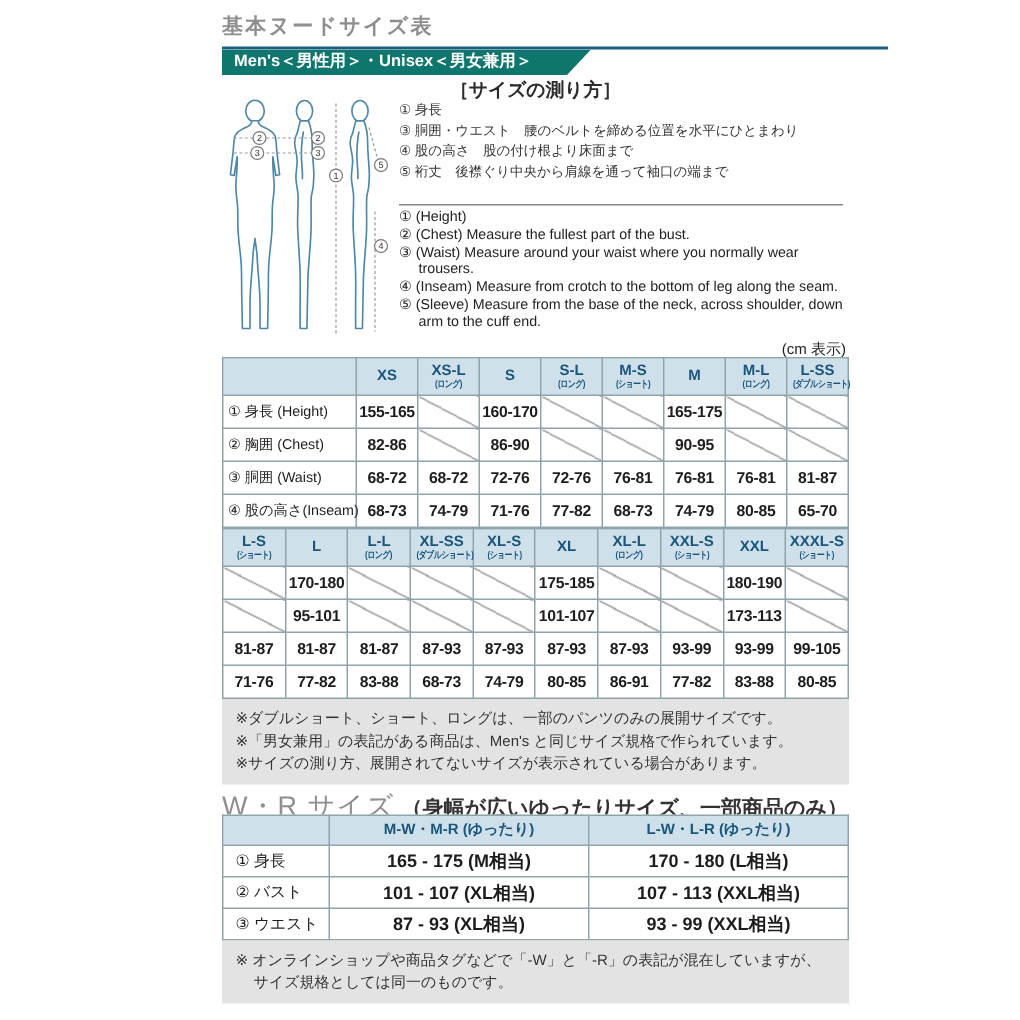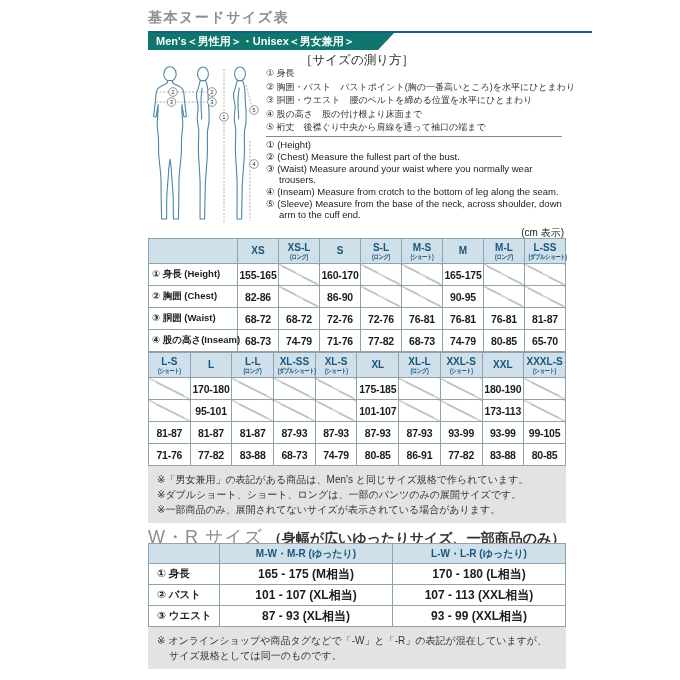--- a/index.html
+++ b/index.html
@@ -6,41 +6,41 @@
   .page{position:relative;width:592px;height:680px;background:#fff;overflow:hidden;
         font-family:"Liberation Sans","DejaVu Sans",sans-serif;color:#222;}
   .abs{position:absolute;}
 
   .title{left:148px;top:9px;font-size:14px;font-weight:bold;color:#8e8e8e;letter-spacing:1.5px;}
   .toprule{left:148px;top:31px;width:524px;height:2px;background:#19607f;}
   .banner{left:148px;top:33px;width:246px;height:17px;background:#0f766e;color:#fff;
           font-size:11px;font-weight:bold;line-height:17px;padding-left:8px;box-sizing:border-box;
           clip-path:polygon(0 0,100% 0,calc(100% - 16px) 100%,0 100%);}
 
-  .mheading{left:148px;top:52px;width:418px;text-align:center;font-size:12.5px;font-weight:normal;color:#2b2b2b;}
+  .mheading{left:148px;top:52px;width:418px;text-align:center;font-size:12.5px;font-weight:bold;color:#2b2b2b;}
 
   .figures{left:146px;top:63px;}
 
   .jplist{left:266px;top:67px;width:304px;font-size:9px;line-height:1.5;color:#333;}
   .jplist div{white-space:nowrap;}
   .listdivider{left:266px;top:136px;width:296px;border-top:1px solid #888;height:0;}
   .enlist{left:266px;top:140px;width:300px;font-size:9.5px;line-height:1.15;color:#222;}
   .enlist div{padding-left:13px;text-indent:-13px;margin-bottom:1px;}
   .cmnote{left:266px;top:226px;width:298px;text-align:right;font-size:10px;color:#222;}
 
   table{border-collapse:collapse;table-layout:fixed;background:#fff;}
   .t1,.t2,.wr{width:418px;}
   th,td{border:1px solid #8fa3ad;}
   thead th{background:#cfe0ea;color:#19567c;vertical-align:middle;height:24px;padding:0;}
   .csize{font-size:10px;font-weight:bold;line-height:1.15;}
   .cvar{font-size:6.5px;font-weight:bold;letter-spacing:-0.5px;line-height:1;
         transform:scaleX(0.82);transform-origin:center;white-space:nowrap;}
   tbody td{text-align:center;font-size:10.5px;font-weight:bold;height:21px;color:#1c1c1c;
            letter-spacing:-0.2px;padding:0;}
-  .rowlabel{background:#fff;font-size:9.5px;font-weight:bold;text-align:left;padding-left:3px;
+  .rowlabel{background:#fff;font-size:9.5px;font-weight:normal;text-align:left;padding-left:3px;
             white-space:nowrap;color:#1c1c1c;}
   .corner{background:#cfe0ea;}
   .t1 .corner{width:88px;}
   .slash{background-image:linear-gradient(to top right,transparent calc(50% - 0.6px),
           #a8a8a8 calc(50% - 0.6px),#a8a8a8 calc(50% + 0.6px),transparent calc(50% + 0.6px));}
 
   .t1wrap{left:148px;top:238px;}
   .t2wrap{left:148px;top:352px;}
 
   .notesbox{background:#e3e3e3;box-sizing:border-box;padding:6px 9px;font-size:10px;
@@ -103,21 +103,20 @@
         <text x="78" y="56.2" text-anchor="middle" font-size="6" fill="#333">1</text>
         <circle cx="108" cy="47" r="4.3" fill="#fff" stroke="#777" stroke-width="0.8"></circle>
         <text x="108" y="49.2" text-anchor="middle" font-size="6" fill="#333">5</text>
         <circle cx="108" cy="101" r="4.3" fill="#fff" stroke="#777" stroke-width="0.8"></circle>
         <text x="108" y="103.2" text-anchor="middle" font-size="6" fill="#333">4</text>
       </svg>
   </div>
 
   <div class="abs jplist">
     <div>① 身長</div>
-    <div>② 胸囲・バスト　バストポイント(胸の一番高いところ)を水平にひとまわり</div>
     <div>③ 胴囲・ウエスト　腰のベルトを締める位置を水平にひとまわり</div>
     <div>④ 股の高さ　股の付け根より床面まで</div>
     <div>⑤ 裄丈　後襟ぐり中央から肩線を通って袖口の端まで</div>
   </div>
 
   <div class="abs listdivider"></div>
 
   <div class="abs enlist">
     <div>① (Height)</div>
     <div>② (Chest) Measure the fullest part of the bust.</div>
@@ -303,23 +302,23 @@
             <td>86-91</td>
             <td>77-82</td>
             <td>83-88</td>
             <td>80-85</td>
           </tr>
         </tbody>
       </table>
   </div>
 
   <div class="abs notesbox notes1">
+    <div>※ダブルショート、ショート、ロングは、一部のパンツのみの展開サイズです。</div>
     <div>※「男女兼用」の表記がある商品は、Men's と同じサイズ規格で作られています。</div>
-    <div>※ダブルショート、ショート、ロングは、一部のパンツのみの展開サイズです。</div>
-    <div>※一部商品のみ、展開されてないサイズが表示されている場合があります。</div>
+    <div>※サイズの測り方、展開されてないサイズが表示されている場合があります。</div>
   </div>
 
   <div class="abs wrtitle">
     <span class="wrbig">W・R サイズ</span>
     <span class="wrsub">（身幅が広いゆったりサイズ、一部商品のみ）</span>
   </div>
 
   <div class="abs wrwrap">
     <table class="wr" id="wrt">
         <thead>

